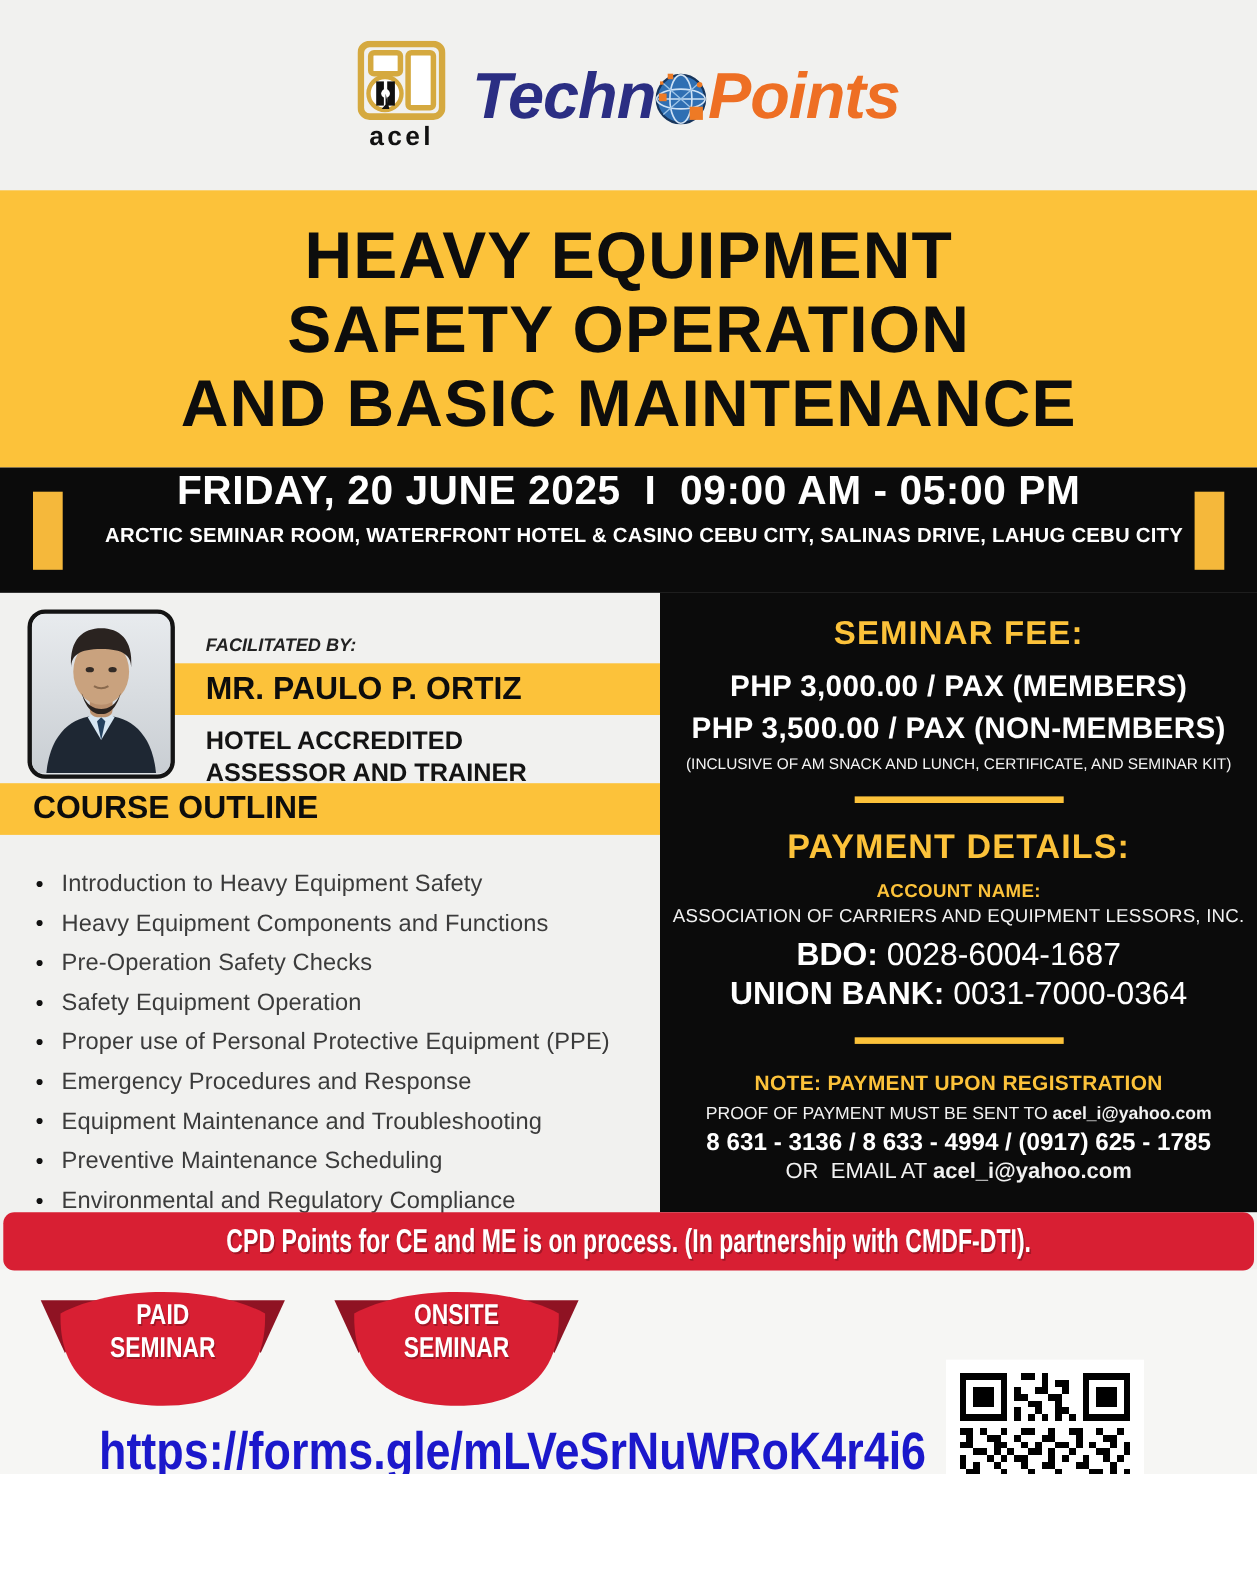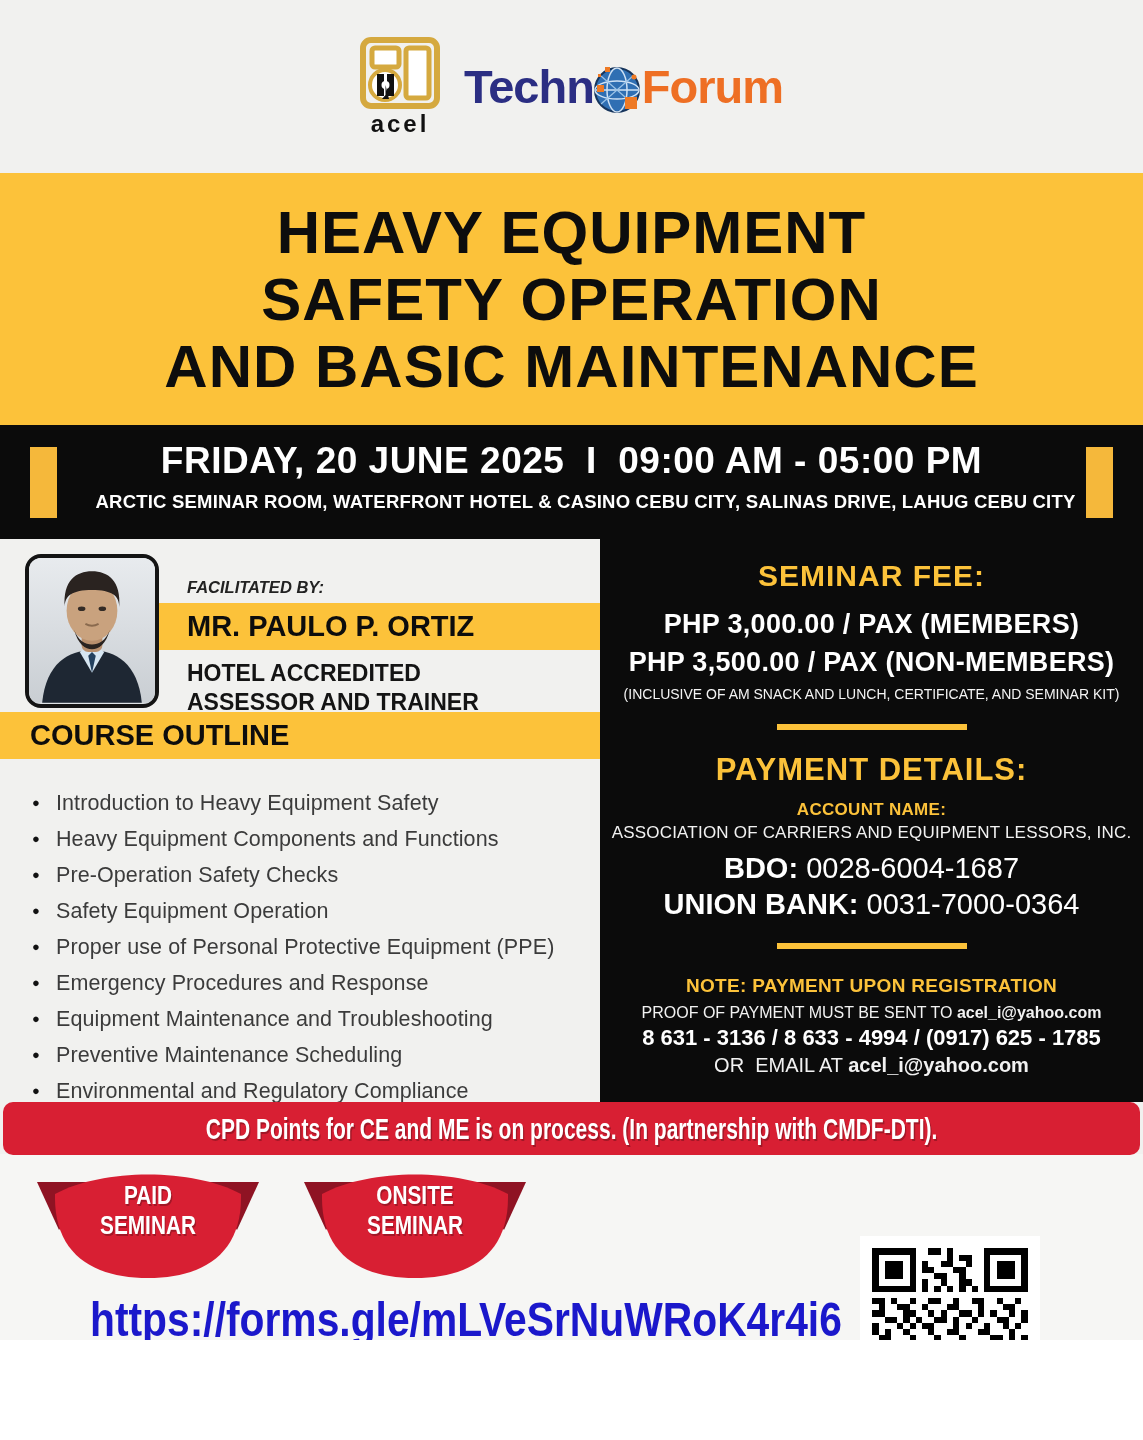--- a/index.html
+++ b/index.html
@@ -3,35 +3,35 @@
 <meta charset="utf-8">
 <style>
   * { margin:0; padding:0; box-sizing:border-box; }
   body { background:#ffffff; font-family:"Liberation Sans", sans-serif; }
   .flyer { position:relative; width:1143px; height:1340px; background:#F1F1EF; overflow:hidden; margin:0 auto; }
 
   
   .top-area { position:absolute; top:0; left:0; right:0; height:173px; background:#F1F1EF;
               display:flex; align-items:center; justify-content:center; gap:24px; }
   .acel-logo { width:80px; height:100px; }
-  .brand { display:flex; align-items:center; font-weight:bold; font-size:47px; letter-spacing:-1px; }
+  .brand { display:flex; align-items:center; font-weight:bold; font-size:59px; letter-spacing:-1px;font-style:italic; }
   .brand .techn { color:#2B2E83; }
   .brand .forum { color:#EE6F24; }
   .globe-icon { width:54px; height:54px; margin:0 -3px; position:relative; top:3px; }
 
   
   .title-band { position:absolute; top:173px; left:0; right:0; height:252px; background:#FCC23A;
                 display:flex; flex-direction:column; justify-content:center; text-align:center; }
   .title-line { font-size:60px; font-weight:800; color:#0D0D0D; line-height:67px; letter-spacing:1px; }
 
   
   .date-bar { position:absolute; top:425px; left:0; right:0; height:114px; background:#0B0B0B; color:#fff; text-align:center; }
   .date-marker { position:absolute; top:22px; width:27px; height:71px; background:#F5B83B; }
   .date-marker.left { left:30px; } .date-marker.right { right:30px; }
-  .date-line1 { margin-top:15px; font-size:37px; font-weight:bold; letter-spacing:0.5px; }
+  .date-line1 { font-size:37px; font-weight:bold; letter-spacing:0.5px; }
   .date-line2 { margin-top:9px; font-size:18.5px; font-weight:bold; letter-spacing:0.2px;padding-left:28px; }
 
   
   .main-left  { position:absolute; top:539px; left:0; width:600px; height:563px; background:#F1F1EF; }
   .main-right { position:absolute; top:539px; left:600px; right:0; height:563px; background:#0B0B0B;
                 color:#fff; text-align:center; padding:0 6px; }
 
   .photo { position:absolute; top:15px; left:25px; width:134px; height:154px; border:4px solid #141414;
            border-radius:16px; overflow:hidden; background:#dfe3e6; z-index:3; }
   .facilitated { position:absolute; top:39px; left:187px; font-style:italic; font-weight:bold; font-size:16.5px; color:#222; }
@@ -110,21 +110,21 @@
         <ellipse cx="26" cy="27" rx="10" ry="22" fill="none" stroke="#cfe2f5" stroke-width="1.5"></ellipse>
         <line x1="5" y1="27" x2="47" y2="27" stroke="#cfe2f5" stroke-width="1.5"></line>
         <line x1="10" y1="13" x2="42" y2="41" stroke="#9cc4e8" stroke-width="1.2"></line>
         <line x1="10" y1="41" x2="42" y2="13" stroke="#9cc4e8" stroke-width="1.2"></line>
         <rect x="34" y="34" width="12" height="12" fill="#EE7A25"></rect>
         <rect x="6" y="22" width="7" height="7" fill="#EE7A25"></rect>
         <rect x="14" y="4" width="5" height="5" fill="#EE7A25"></rect>
         <rect x="7" y="11" width="3" height="3" fill="#EE7A25"></rect>
         <circle cx="43" cy="14" r="2.5" fill="#EE7A25"></circle>
       </svg>
-      <span class="forum">Forum</span>
+      <span class="forum">Points</span>
     </div>
   </div>
 
   <div class="title-band">
     <div class="title-line">HEAVY EQUIPMENT</div>
     <div class="title-line">SAFETY OPERATION</div>
     <div class="title-line">AND BASIC MAINTENANCE</div>
   </div>
 
   <div class="date-bar">

